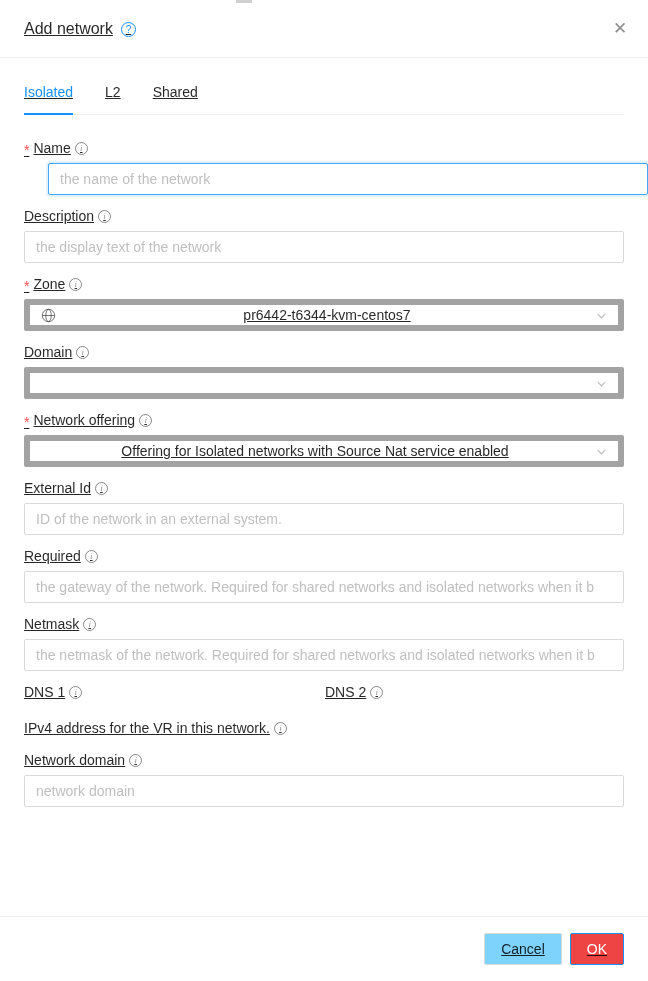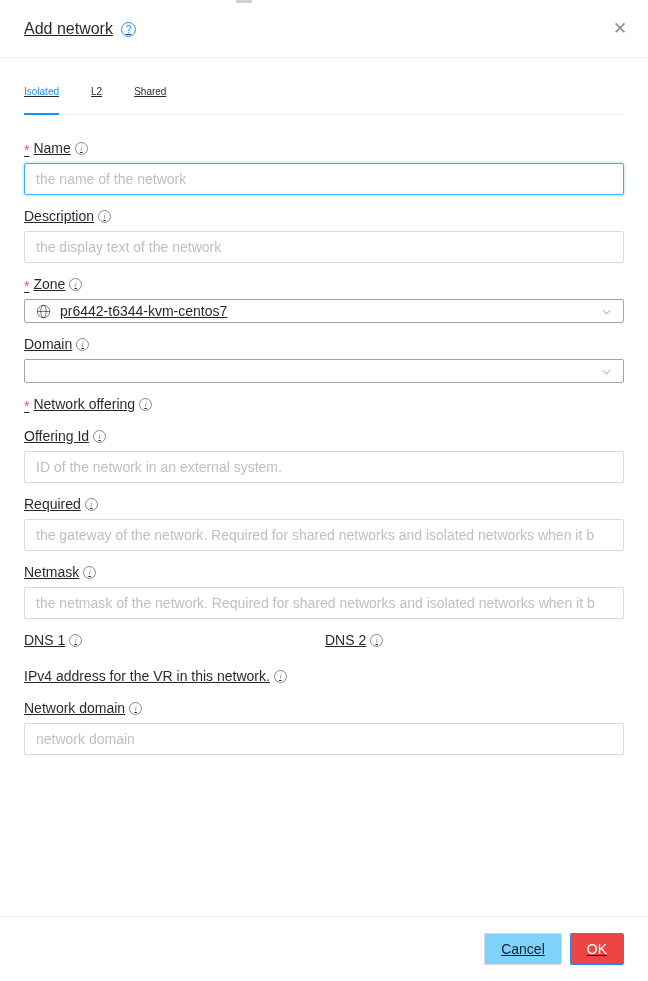--- a/index.html
+++ b/index.html
@@ -73,21 +73,21 @@
   }
   .tabs {
     display: flex;
     border-bottom: 1px solid #f0f0f0;
     margin-bottom: 22px;
     height: 45px;
   }
   .tab {
     padding: 12px 0 21px 0;
     margin-right: 32px;
-    font-size: 10px;
+    font-size: 14px;
     color: rgba(0,0,0,0.85);
     cursor: pointer;
     position: relative;
     line-height: 20px;
     text-align: center;
   }
   .tab.active {
     color: #1890ff;
   }
   .tab.active::after {
@@ -145,33 +145,35 @@
     background: #fff;
     outline: none;
     font-family: "Liberation Sans", sans-serif;
   }
   .input::placeholder {
     color: #bfbfbf;
   }
   .input.focused {
     border-color: #40a9ff;
     box-shadow: 0 0 0 2px rgba(24,144,255,0.12);
+    margin-left: 24px;
   }
   .select {
     width: 100%;
-    height: 24px;
-    border: 1px solid #a3a3a3;
+    height: 32px;
+    border: 6px solid #a3a3a3;
     border-radius: 2px;
     background: #fff;
     display: flex;
     align-items: center;
     padding: 0 11px;
     position: relative;
     font-size: 14px;
     cursor: pointer;
+    text-align: center;
   }
   .select-value {
     color: rgba(0,0,0,0.85);
     flex: 1;
     white-space: nowrap;
     overflow: hidden;
     text-overflow: ellipsis;
     line-height: 30px;
   }
   .globe-icon {
@@ -311,25 +313,33 @@
         </span>
       </div>
     </div>
 
     <div class="field">
       <div class="field-label">
         <span class="req-star">*</span>
         <span>Network offering</span>
         <span class="info-icon">i</span>
       </div>
-    </div>
-
-    <div class="field">
-      <div class="field-label">
-        <span>Offering Id</span>
+      <div class="select">
+        <span class="select-value">Offering for Isolated networks with Source Nat service enabled</span>
+        <span class="chev">
+          <svg viewBox="0 0 12 12" width="11" height="11" fill="none" stroke="currentColor" stroke-width="1.3">
+            <polyline points="2,4.5 6,8.5 10,4.5"></polyline>
+          </svg>
+        </span>
+      </div>
+    </div>
+
+    <div class="field">
+      <div class="field-label">
+        <span>External Id</span>
         <span class="info-icon">i</span>
       </div>
       <input class="input" type="text" placeholder="ID of the network in an external system." style="">
     </div>
 
     <div class="field">
       <div class="field-label">
         <span>Required</span>
         <span class="info-icon">i</span>
       </div>

